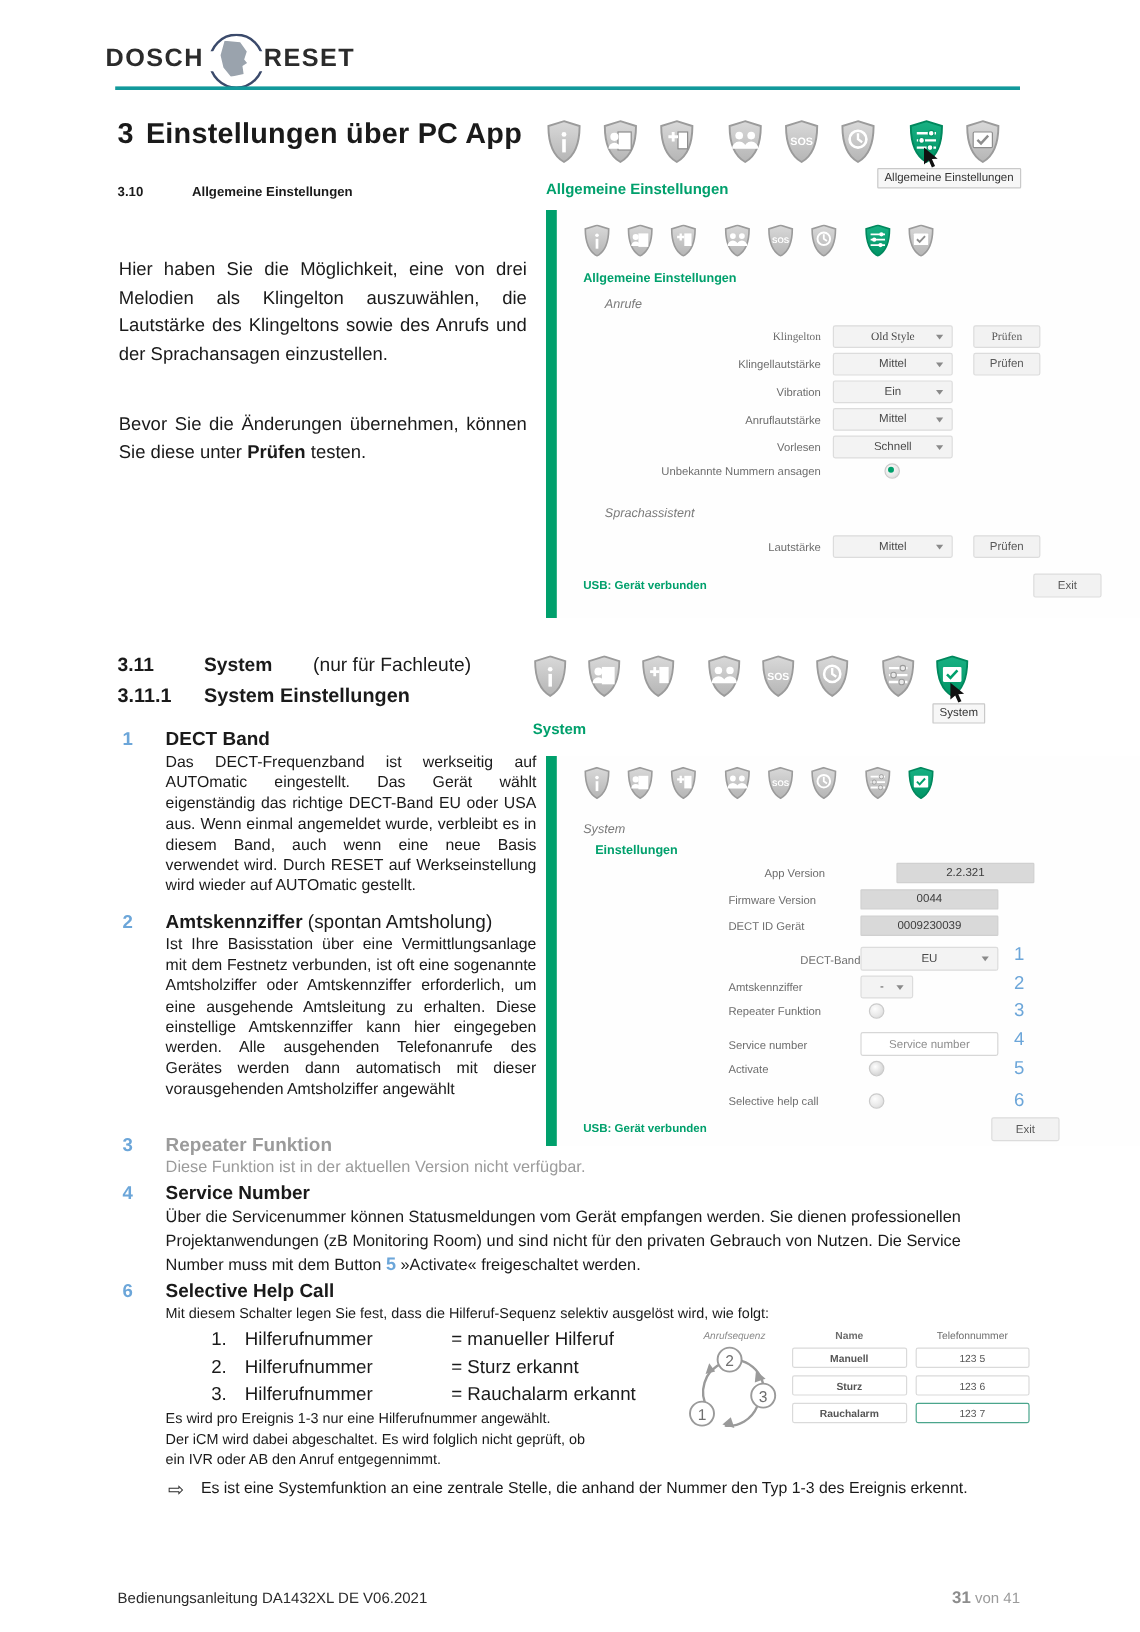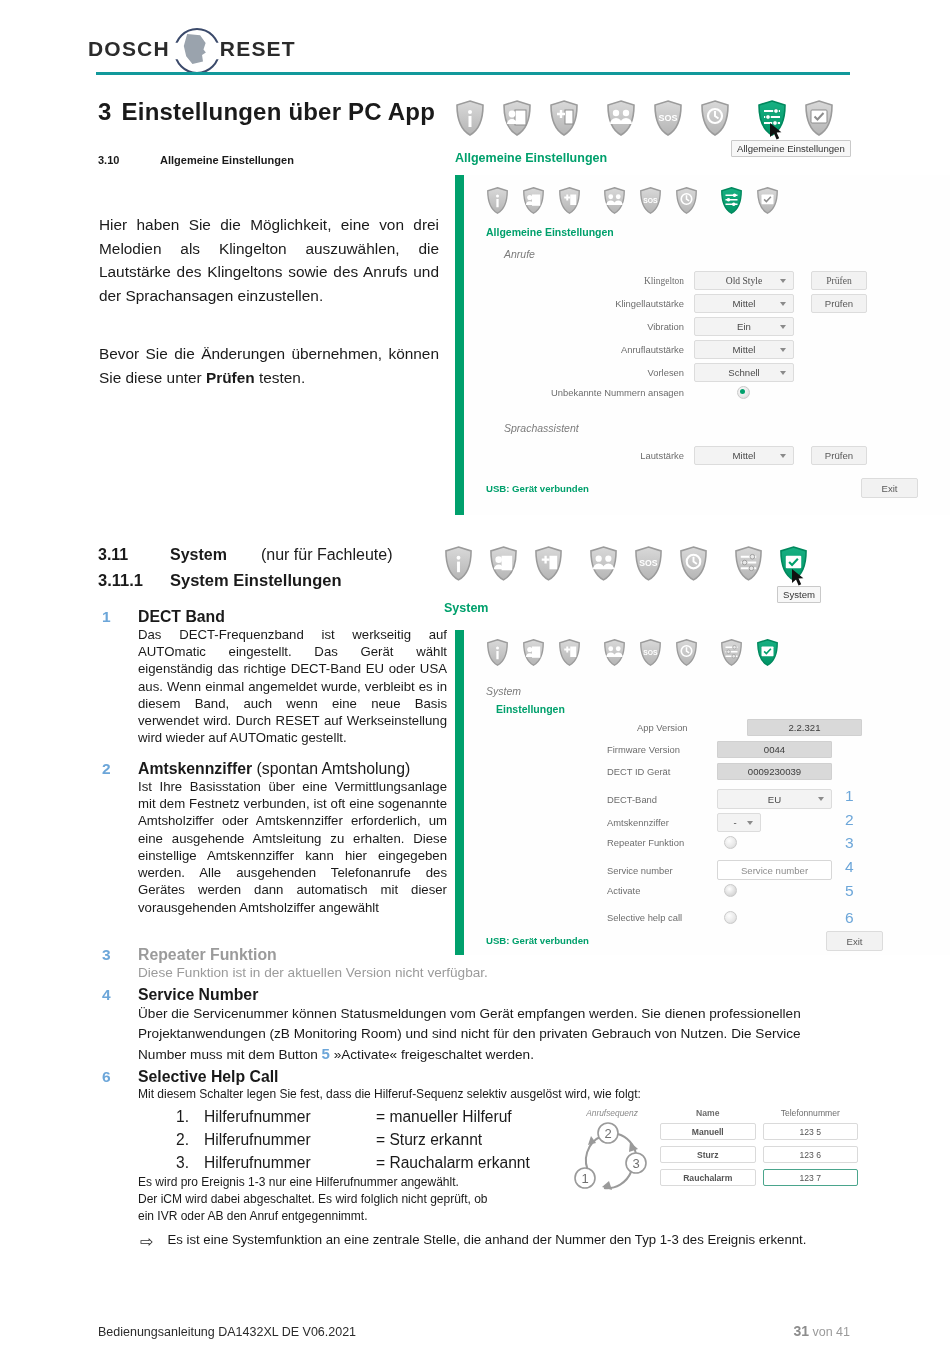--- a/index.html
+++ b/index.html
@@ -568,21 +568,21 @@
       <div class="frow" style="left:143px; top:111px;">
         <span class="flabel" style="width:110px; text-align:left;">Firmware Version</span>
         <span class="fvalue" style="width:113px; height:15px;">0044</span>
       </div>
       <div class="frow" style="left:143px; top:133px;">
         <span class="flabel" style="width:110px; text-align:left;">DECT ID Gerät</span>
         <span class="fvalue" style="width:113px; height:15px;">0009230039</span>
       </div>
 
       <div class="frow" style="left:143px; top:159px;">
-        <span class="flabel" style="width:110px; text-align:left;">DECT-Band</span>
+        <span class="flabel" style="width:110px; text-align:right;">DECT-Band</span>
         <span class="fselect" style="width:113px; height:18px;">
             <span>EU</span>
             <i class="caret"></i>
           </span>
       </div>
       <div class="frow" style="left:143px; top:183px;">
         <span class="flabel" style="width:110px; text-align:left;">Amtskennziffer</span>
         <span class="fselect" style="width:42px; height:17px;">
             <span style="margin-right:8px">-</span>
             <i class="caret"></i>

